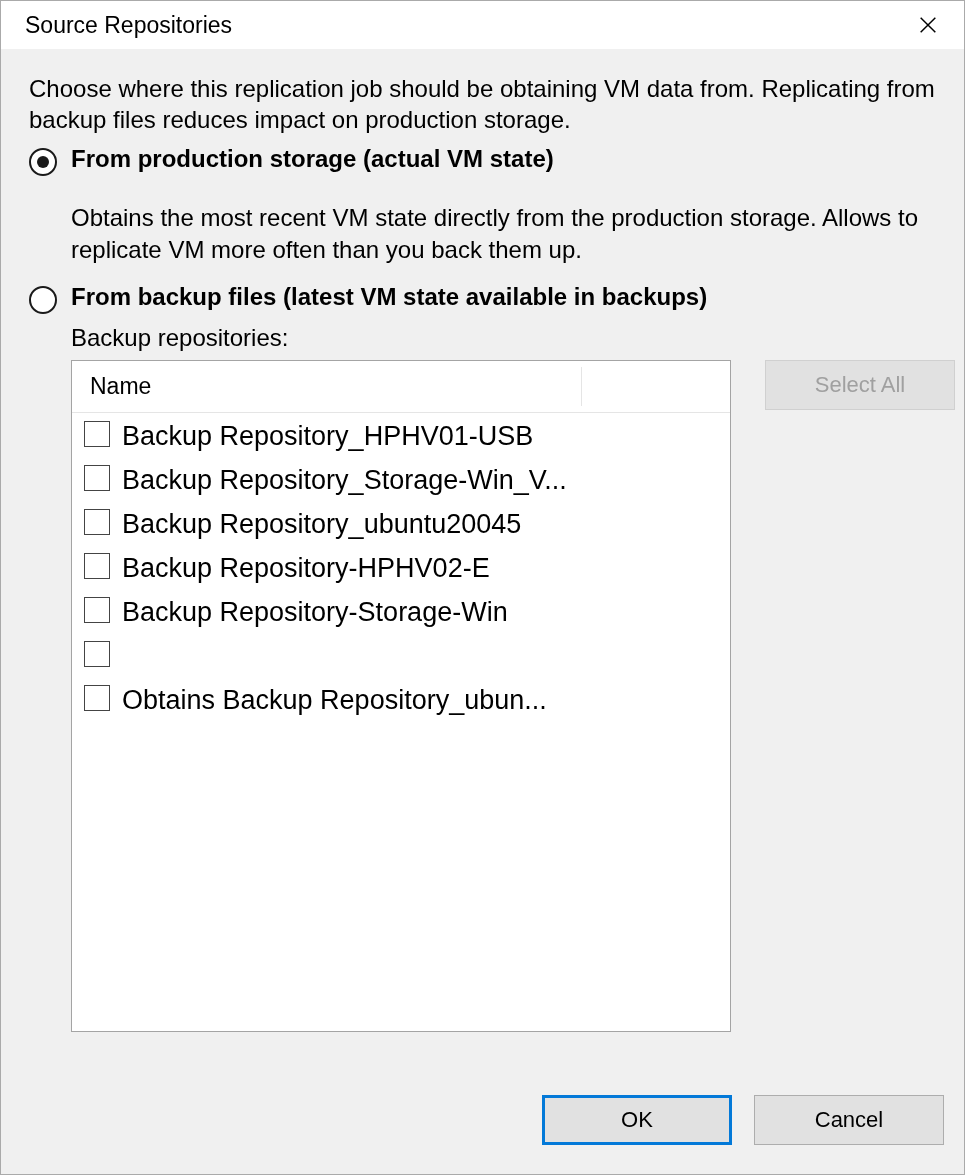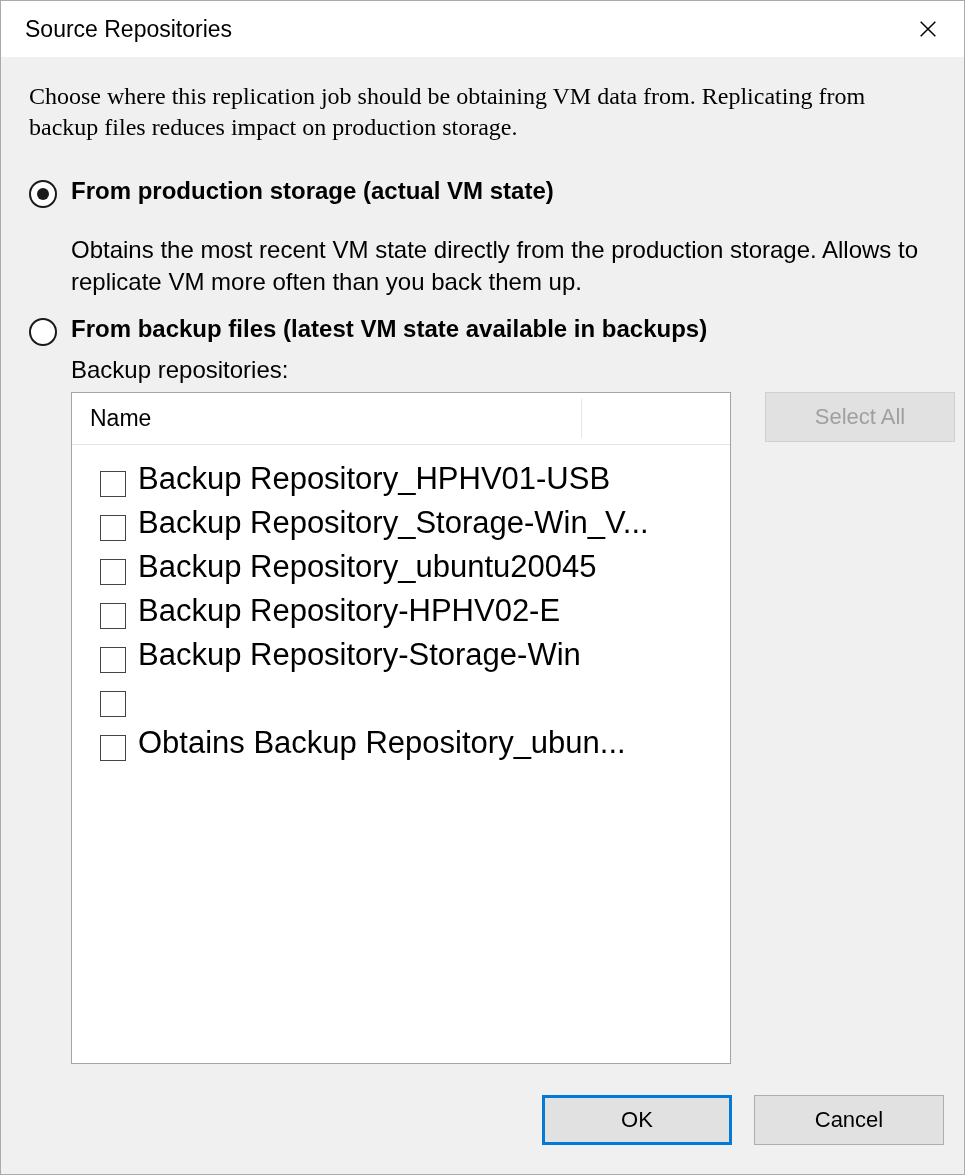--- a/index.html
+++ b/index.html
@@ -13,21 +13,21 @@
   .window {
     width: 965px;
     height: 1175px;
     background: #f0f0f0;
     border: 1px solid #aaa;
     display: flex;
     flex-direction: column;
     position: relative;
   }
   .titlebar {
-    height: 56px;
+    height: 48px;
     background: #fff;
     display: flex;
     align-items: center;
     padding: 0 16px 0 24px;
     border-top-left-radius: 0;
   }
   .titlebar .title {
     flex: 1;
     font-size: 23px;
     color: #000;
@@ -43,22 +43,21 @@
   .title-close svg { width: 22px; height: 22px; }
   .content {
     flex: 1;
     padding: 24px 28px 0 28px;
     display: flex;
     flex-direction: column;
   }
   .intro {
     font-size: 24px;
     line-height: 1.3;
-    margin-bottom: 34px;
-    font-family: Liberation Serif, serif;
+    margin-bottom: 10px;
   }
   .option {
     display: flex;
     align-items: flex-start;
     gap: 14px;
     margin-bottom: 6px;
   }
   .radio {
     width: 28px; height: 28px;
     border: 2px solid #1a1a1a;
@@ -124,27 +123,27 @@
     width: 1px;
     background: #e5e5e5;
   }
   .repo-items {
     flex: 1;
     overflow: hidden;
     padding: 8px 0;
   }
   .repo-row {
     display: flex;
-    align-items: flex-end;
+    align-items: flex-start;
     height: 44px;
-    padding: 0 28px;
+    padding: 0 12px;
     white-space: nowrap;
     overflow: hidden;
     text-overflow: ellipsis;
-    font-size: 31px;
+    font-size: 27px;
   }
   .cb {
     width: 26px; height: 26px;
     border: 1px solid #444;
     background: #fff;
     margin-right: 12px;
     flex: 0 0 auto;
     cursor: pointer;
   }
   .side-btns {

